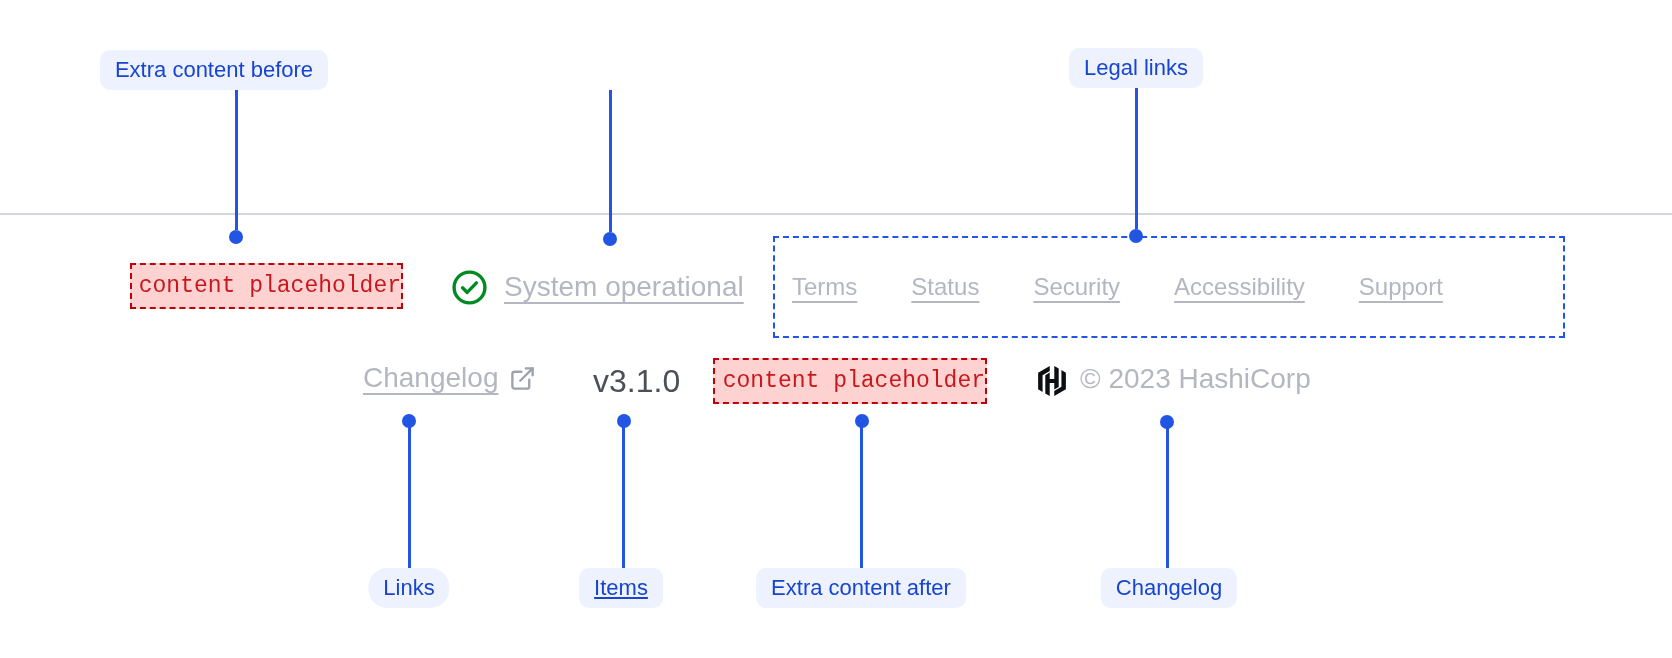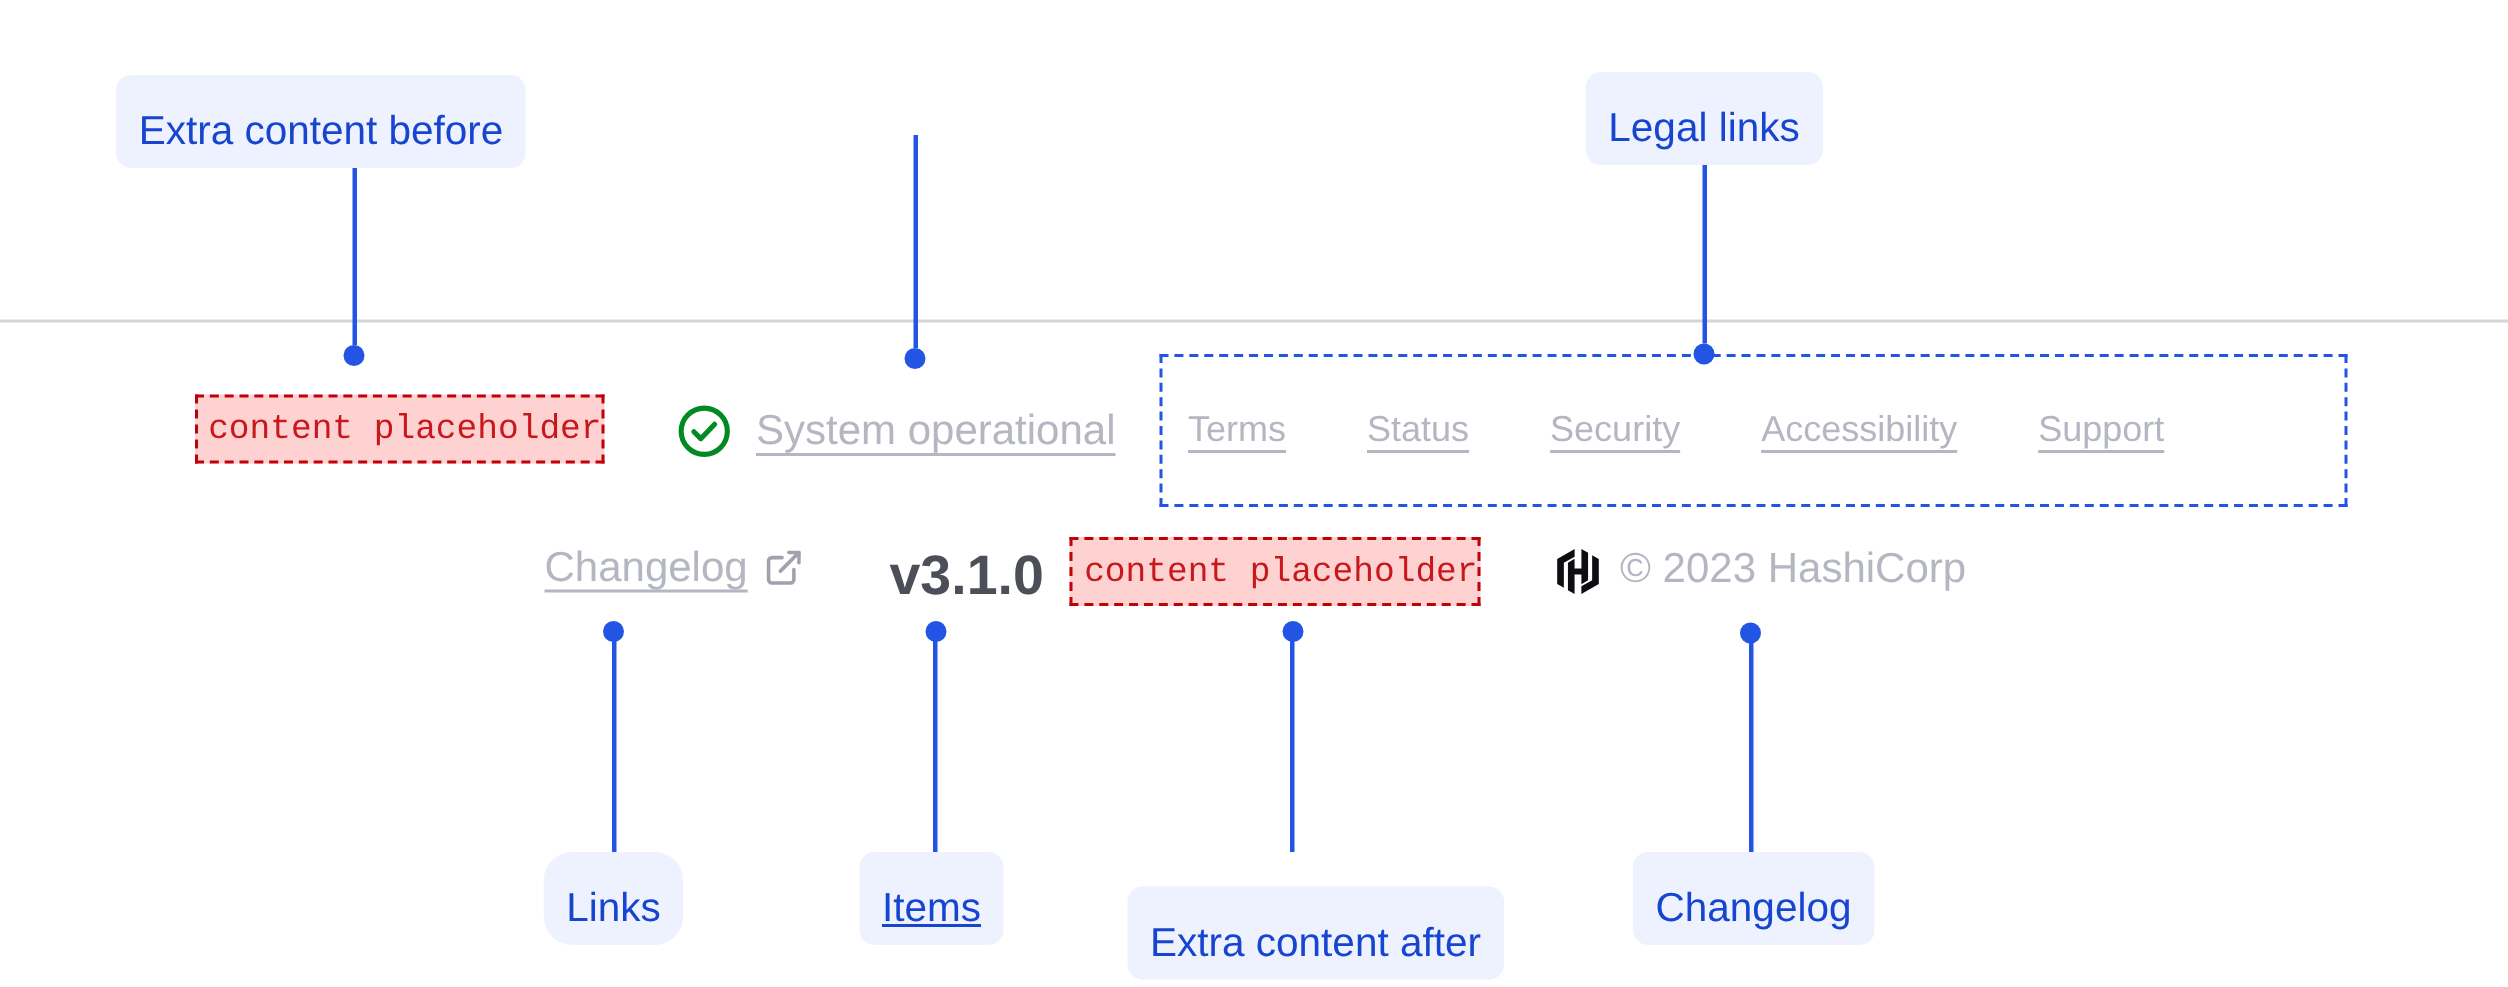--- a/index.html
+++ b/index.html
@@ -26,42 +26,42 @@
   .divider{
     position:absolute;left:0;top:213px;width:1672px;height:2px;
     background:var(--divider-gray);
   }
   
   .pill{
     position:absolute;
     transform:translateX(-50%);
     background:var(--label-bg);
     color:var(--label-text-blue);
-    height:28px;line-height:40px;
-    padding:17px 15px;border-radius:10px;
-    font-size:27px;font-weight:500;white-space:nowrap;
+    height:40px;line-height:40px;
+    padding:0 15px;border-radius:10px;
+    font-size:22px;font-weight:500;white-space:nowrap;
     z-index:5;
   }
   .cline{
     position:absolute;width:3px;
     background:var(--accent-blue);
     z-index:4;
   }
   .cdot{
     position:absolute;width:14px;height:14px;border-radius:50%;
     background:var(--accent-blue);
     transform:translate(-50%,-50%);
     z-index:4;
   }
   #cp-extra-before{left:214px;top:50px;}
   #cp-status{left:610px;top:50px;}
   #cp-legal{left:1136px;top:48px;}
   #cp-links{left:409px;top:568px;border-radius:19px;}
   #cp-items{left:621px;top:568px;text-decoration:underline;}
-  #cp-after{left:861px;top:591px;margin-left:16px;}
+  #cp-after{left:861px;top:568px;}
   #cp-copyright{left:1169px;top:568px;}
 
   #ln-extra-before{left:234.5px;top:90px;height:140px;}
   #ln-status{left:608.5px;top:90px;height:142px;}
   #ln-legal{left:1134.5px;top:88px;height:141px;}
   #ln-links{left:407.5px;top:427px;height:141px;}
   #ln-items{left:622px;top:427px;height:141px;}
   #ln-after{left:860px;top:427px;height:141px;}
   #ln-copyright{left:1165.5px;top:428px;height:140px;}
 
@@ -109,21 +109,21 @@
     font-size:24px;
     text-align:right;
   }
   #changelog-link{
     position:absolute;left:363px;top:362px;
     display:flex;align-items:center;gap:11px;
     font-size:28px;cursor:pointer;
   }
   #version-item{
     position:absolute;left:593px;top:363px;
-    font-size:37px;color:var(--item-text-gray);white-space:nowrap;font-weight:bold;
+    font-size:32px;color:var(--item-text-gray);white-space:nowrap;
   }
   #hashicorp-logo{
     position:absolute;left:1036px;top:366px;width:32px;height:30px;
   }
   #copyright-text{
     position:absolute;left:1080px;top:363px;
     font-size:28px;color:var(--faded-link-gray);white-space:nowrap;
   }
   .icn{display:block;}
 </style>

